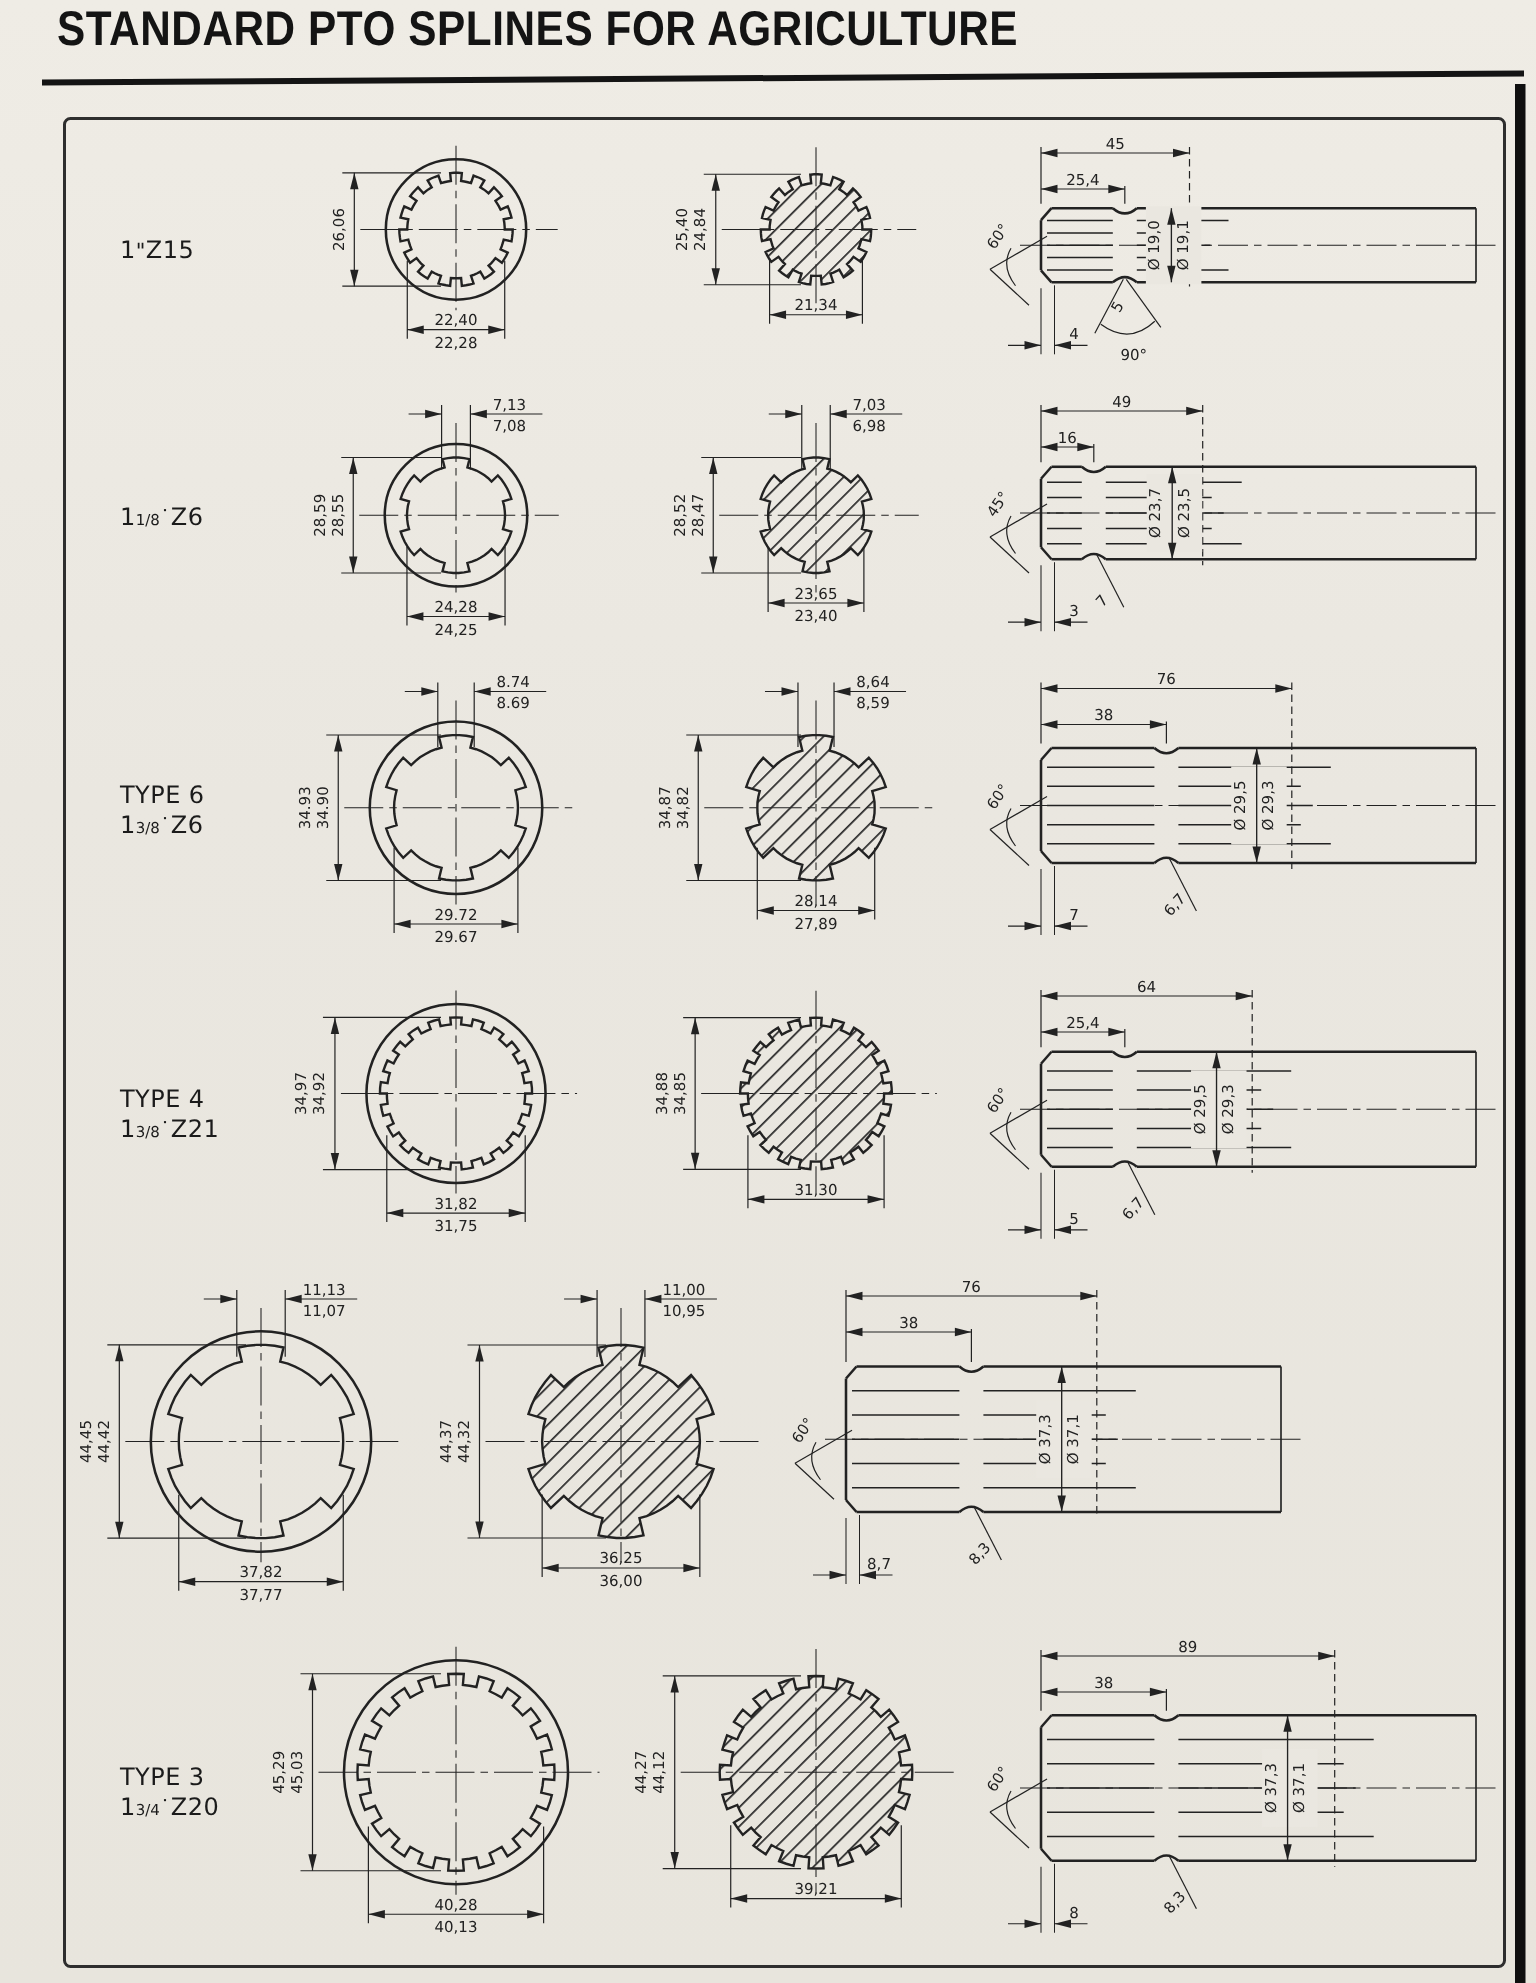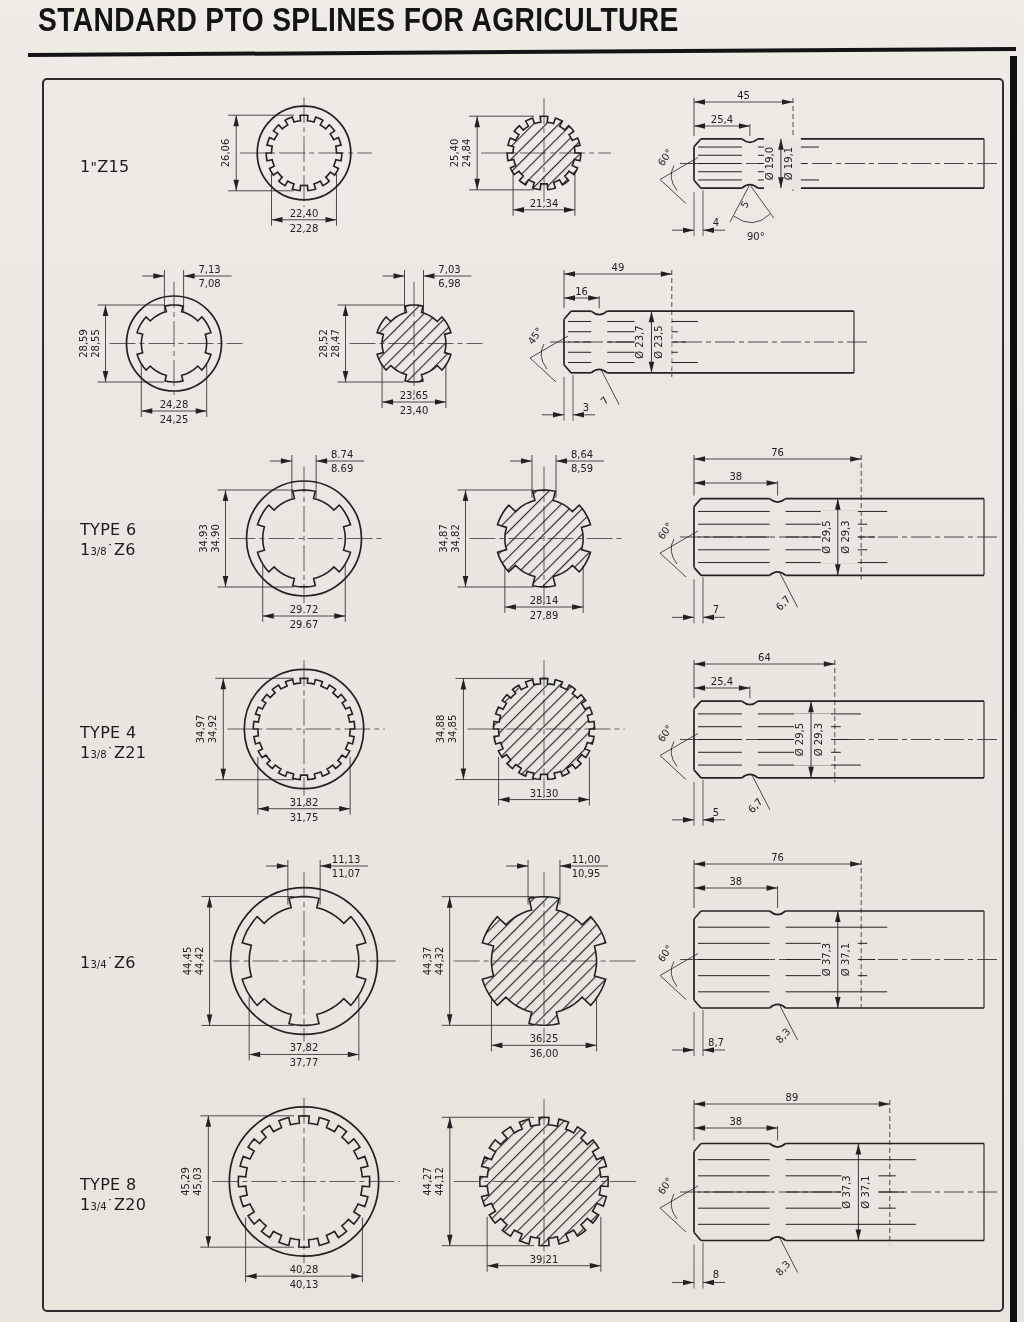--- a/index.html
+++ b/index.html
@@ -129,20 +129,23 @@
             <line x1="39" y1="110.2" x2="39" y2="156.2" stroke="#222222" stroke-width="0.7" fill="none"></line>
             <line x1="8" y1="150.2" x2="30" y2="150.2" stroke="#222222" stroke-width="0.8" fill="none"></line>
             <path d="M0,0 L-11,2.8 L-11,-2.8 Z" fill="#222222" transform="translate(30 150.2) rotate(0)"></path>
             <line x1="39" y1="150.2" x2="61" y2="150.2" stroke="#222222" stroke-width="0.8" fill="none"></line>
             <path d="M0,0 L-11,2.8 L-11,-2.8 Z" fill="#222222" transform="translate(39 150.2) rotate(180)"></path>
             <text x="52" y="146.2" font-size="10" text-anchor="middle" fill="#222222">4</text>
           </svg>
         </div>
       </div>
       <div class="row" style="height: 185px;">
+        <div class="label">
+          <div class="size"><span>1</span><span class="frac">1/8</span><span class="unit">˙</span><span>Z6</span></div>
+        </div>
         <div class="cell">
           <svg width="250" height="185" style="overflow: visible;">
             <line x1="65.5" y1="91.5" x2="198.5" y2="91.5" stroke="#222222" stroke-width="0.7" fill="none" stroke-dasharray="26 4 5 4"></line>
             <line x1="130" y1="30" x2="130" y2="146" stroke="#222222" stroke-width="0.7" fill="none" stroke-dasharray="26 4 5 4"></line>
             <circle cx="130" cy="91.5" r="47.5" fill="none" stroke="#222222" stroke-width="1.7"></circle>
             <path d="M121.0,54.1 L124.6,53.4 L128.2,53.0 L131.8,53.0 L135.4,53.4 L139.0,54.1 L137.6,59.7 L140.6,60.6 L143.6,61.7 L146.3,63.2 L149.0,64.9 L151.5,66.8 L153.7,69.0 L157.9,65.0 L160.3,67.7 L162.4,70.7 L164.2,73.8 L165.7,77.1 L166.9,80.6 L161.3,82.2 L162.1,85.3 L162.5,88.4 L162.7,91.5 L162.5,94.6 L162.1,97.7 L161.3,100.8 L166.9,102.4 L165.7,105.9 L164.2,109.2 L162.4,112.3 L160.3,115.3 L157.9,118.0 L153.7,114.0 L151.5,116.2 L149.0,118.1 L146.3,119.8 L143.6,121.3 L140.6,122.4 L137.6,123.3 L139.0,128.9 L135.4,129.6 L131.8,130.0 L128.2,130.0 L124.6,129.6 L121.0,128.9 L122.4,123.3 L119.4,122.4 L116.4,121.3 L113.7,119.8 L111.0,118.1 L108.5,116.2 L106.3,114.0 L102.1,118.0 L99.7,115.3 L97.6,112.3 L95.8,109.2 L94.3,105.9 L93.1,102.4 L98.7,100.8 L97.9,97.7 L97.5,94.6 L97.3,91.5 L97.5,88.4 L97.9,85.3 L98.7,82.2 L93.1,80.6 L94.3,77.1 L95.8,73.8 L97.6,70.7 L99.7,67.7 L102.1,65.0 L106.3,69.0 L108.5,66.8 L111.0,64.9 L113.7,63.2 L116.4,61.7 L119.4,60.6 L122.4,59.7 Z" fill="none" stroke="#222222" stroke-width="1.6"></path>
             <line x1="120.39856593214411" y1="18" x2="120.39856593214411" y2="61" stroke="#222222" stroke-width="0.8" fill="none"></line>
             <line x1="139.6014340678559" y1="18" x2="139.6014340678559" y2="61" stroke="#222222" stroke-width="0.8" fill="none"></line>
             <line x1="98.39856593214411" y1="24" x2="120.39856593214411" y2="24" stroke="#222222" stroke-width="0.8" fill="none"></line>
             <path d="M0,0 L-11,2.8 L-11,-2.8 Z" fill="#222222" transform="translate(120.39856593214411 24) rotate(0)"></path>
@@ -468,23 +471,20 @@
             <line x1="39" y1="137.85" x2="39" y2="183.85" stroke="#222222" stroke-width="0.7" fill="none"></line>
             <line x1="8" y1="177.85" x2="30" y2="177.85" stroke="#222222" stroke-width="0.8" fill="none"></line>
             <path d="M0,0 L-11,2.8 L-11,-2.8 Z" fill="#222222" transform="translate(30 177.85) rotate(0)"></path>
             <line x1="39" y1="177.85" x2="61" y2="177.85" stroke="#222222" stroke-width="0.8" fill="none"></line>
             <path d="M0,0 L-11,2.8 L-11,-2.8 Z" fill="#222222" transform="translate(39 177.85) rotate(180)"></path>
             <text x="52" y="173.85" font-size="10" text-anchor="middle" fill="#222222">5</text>
           </svg>
         </div>
       </div>
       <div class="row" style="height: 240px;">
-        <div class="label">
-          <div class="size"><span>1</span><span class="frac">3/4</span><span class="unit">˙</span><span>Z6</span></div>
-        </div>
         <div class="cell">
           <svg width="250" height="240" style="overflow: visible;">
             <line x1="39.5475" y1="119" x2="224.4525" y2="119" stroke="#222222" stroke-width="0.7" fill="none" stroke-dasharray="26 4 5 4"></line>
             <line x1="130" y1="30" x2="130" y2="199.4525" stroke="#222222" stroke-width="0.7" fill="none" stroke-dasharray="26 4 5 4"></line>
             <circle cx="130" cy="119" r="73.4525" fill="none" stroke="#222222" stroke-width="1.7"></circle>
             <path d="M115.0,56.3 L120.9,55.2 L127.0,54.6 L133.0,54.6 L139.1,55.2 L145.0,56.3 L142.8,65.7 L147.9,67.1 L152.7,69.1 L157.4,71.5 L161.8,74.4 L166.0,77.6 L169.8,81.3 L176.8,74.6 L180.7,79.2 L184.2,84.2 L187.3,89.4 L189.8,95.0 L191.8,100.7 L182.6,103.4 L183.8,108.5 L184.6,113.7 L184.8,119.0 L184.6,124.3 L183.8,129.5 L182.6,134.6 L191.8,137.3 L189.8,143.0 L187.3,148.6 L184.2,153.8 L180.7,158.8 L176.8,163.4 L169.8,156.7 L166.0,160.4 L161.8,163.6 L157.4,166.5 L152.7,168.9 L147.9,170.9 L142.8,172.3 L145.0,181.7 L139.1,182.8 L133.0,183.4 L127.0,183.4 L120.9,182.8 L115.0,181.7 L117.2,172.3 L112.1,170.9 L107.3,168.9 L102.6,166.5 L98.2,163.6 L94.0,160.4 L90.2,156.7 L83.2,163.4 L79.3,158.8 L75.8,153.8 L72.7,148.6 L70.2,143.0 L68.2,137.3 L77.4,134.6 L76.2,129.5 L75.4,124.3 L75.2,119.0 L75.4,113.7 L76.2,108.5 L77.4,103.4 L68.2,100.7 L70.2,95.0 L72.7,89.4 L75.8,84.2 L79.3,79.2 L83.2,74.6 L90.2,81.3 L94.0,77.6 L98.2,74.4 L102.6,71.5 L107.3,69.1 L112.1,67.1 L117.2,65.7 Z" fill="none" stroke="#222222" stroke-width="1.6"></path>
             <line x1="113.8615" y1="18" x2="113.8615" y2="62.5475" stroke="#222222" stroke-width="0.8" fill="none"></line>
             <line x1="146.1385" y1="18" x2="146.1385" y2="62.5475" stroke="#222222" stroke-width="0.8" fill="none"></line>
             <line x1="91.8615" y1="24" x2="113.8615" y2="24" stroke="#222222" stroke-width="0.8" fill="none"></line>
             <path d="M0,0 L-11,2.8 L-11,-2.8 Z" fill="#222222" transform="translate(113.8615 24) rotate(0)"></path>
@@ -588,21 +588,21 @@
             <line x1="8" y1="207.99" x2="30" y2="207.99" stroke="#222222" stroke-width="0.8" fill="none"></line>
             <path d="M0,0 L-11,2.8 L-11,-2.8 Z" fill="#222222" transform="translate(30 207.99) rotate(0)"></path>
             <line x1="39" y1="207.99" x2="61" y2="207.99" stroke="#222222" stroke-width="0.8" fill="none"></line>
             <path d="M0,0 L-11,2.8 L-11,-2.8 Z" fill="#222222" transform="translate(39 207.99) rotate(180)"></path>
             <text x="52" y="203.99" font-size="10" text-anchor="middle" fill="#222222">8,7</text>
           </svg>
         </div>
       </div>
       <div class="row" style="height: 225px;">
         <div class="label">
-          <div class="type">TYPE 8</div>
+          <div class="type">TYPE 3</div>
           <div class="size"><span>1</span><span class="frac">3/4</span><span class="unit">˙</span><span>Z20</span></div>
         </div>
         <div class="cell">
           <svg width="250" height="225" style="overflow: visible;">
             <line x1="38.32950000000001" y1="99.5" x2="225.6705" y2="99.5" stroke="#222222" stroke-width="0.7" fill="none" stroke-dasharray="26 4 5 4"></line>
             <line x1="130" y1="15.82950000000001" x2="130" y2="181.1705" stroke="#222222" stroke-width="0.7" fill="none" stroke-dasharray="26 4 5 4"></line>
             <circle cx="130" cy="99.5" r="74.67049999999999" fill="none" stroke="#222222" stroke-width="1.7"></circle>
             <path d="M124.8,34.0 L130.0,33.8 L135.2,34.0 L134.6,41.3 L139.1,41.8 L143.6,42.7 L145.3,35.6 L150.3,37.0 L155.1,38.8 L152.4,45.5 L156.5,47.5 L160.5,49.7 L164.3,43.5 L168.6,46.4 L172.6,49.6 L167.9,55.1 L171.3,58.2 L174.4,61.6 L179.9,56.9 L183.1,60.9 L186.0,65.2 L179.8,69.0 L182.0,73.0 L184.0,77.1 L190.7,74.4 L192.5,79.2 L193.9,84.2 L186.8,85.9 L187.7,90.4 L188.2,94.9 L195.5,94.3 L195.7,99.5 L195.5,104.7 L188.2,104.1 L187.7,108.6 L186.8,113.1 L193.9,114.8 L192.5,119.8 L190.7,124.6 L184.0,121.9 L182.0,126.0 L179.8,130.0 L186.0,133.8 L183.1,138.1 L179.9,142.1 L174.4,137.4 L171.3,140.8 L167.9,143.9 L172.6,149.4 L168.6,152.6 L164.3,155.5 L160.5,149.3 L156.5,151.5 L152.4,153.5 L155.1,160.2 L150.3,162.0 L145.3,163.4 L143.6,156.3 L139.1,157.2 L134.6,157.7 L135.2,165.0 L130.0,165.2 L124.8,165.0 L125.4,157.7 L120.9,157.2 L116.4,156.3 L114.7,163.4 L109.7,162.0 L104.9,160.2 L107.6,153.5 L103.5,151.5 L99.5,149.3 L95.7,155.5 L91.4,152.6 L87.4,149.4 L92.1,143.9 L88.7,140.8 L85.6,137.4 L80.1,142.1 L76.9,138.1 L74.0,133.8 L80.2,130.0 L78.0,126.0 L76.0,121.9 L69.3,124.6 L67.5,119.8 L66.1,114.8 L73.2,113.1 L72.3,108.6 L71.8,104.1 L64.5,104.7 L64.3,99.5 L64.5,94.3 L71.8,94.9 L72.3,90.4 L73.2,85.9 L66.1,84.2 L67.5,79.2 L69.3,74.4 L76.0,77.1 L78.0,73.0 L80.2,69.0 L74.0,65.2 L76.9,60.9 L80.1,56.9 L85.6,61.6 L88.7,58.2 L92.1,55.1 L87.4,49.6 L91.4,46.4 L95.7,43.5 L99.5,49.7 L103.5,47.5 L107.6,45.5 L104.9,38.8 L109.7,37.0 L114.7,35.6 L116.4,42.7 L120.9,41.8 L125.4,41.3 Z" fill="none" stroke="#222222" stroke-width="1.6"></path>
             <line x1="26.32950000000001" y1="33.82950000000001" x2="120" y2="33.82950000000001" stroke="#222222" stroke-width="0.8" fill="none"></line>
             <line x1="26.32950000000001" y1="165.1705" x2="120" y2="165.1705" stroke="#222222" stroke-width="0.8" fill="none"></line>

